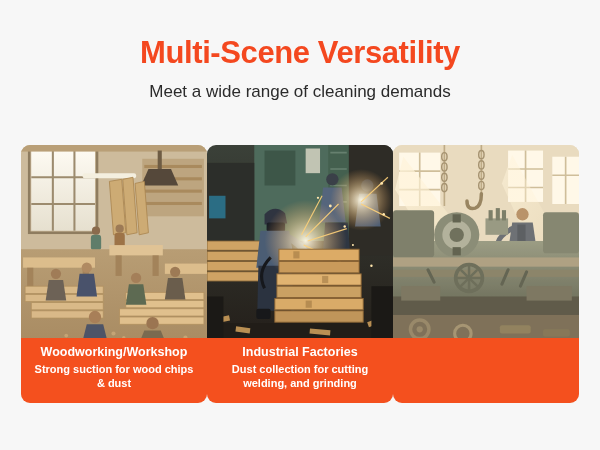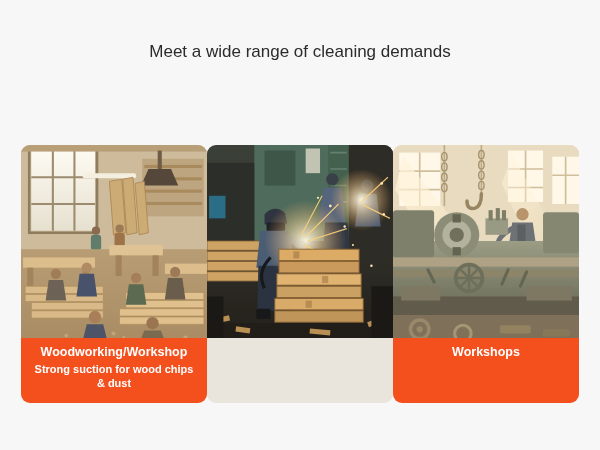--- a/index.html
+++ b/index.html
@@ -89,20 +89,21 @@
     font-weight: 700;
     line-height: 14px;
     margin-top: 1px;
     padding: 0 4px;
   }
 </style>
 </head>
 <body>
 
 <div class="header">
+  <div class="page-title">Multi-Scene Versatility</div>
   <div class="page-subtitle">Meet a wide range of cleaning demands</div>
 </div>
 
 <div class="cards-row">
 
   <div class="card">
     <div class="card-photo">
       <svg viewBox="0 0 181 193" preserveAspectRatio="xMidYMid slice" aria-hidden="true">
         <defs>
           <linearGradient id="w1bg" x1="0" y1="0" x2="0" y2="1">
@@ -310,20 +311,24 @@
         <g fill="#b98f53">
           <rect x="6" y="170" width="16" height="5" transform="rotate(-12 14 172)"></rect>
           <rect x="28" y="180" width="14" height="5" transform="rotate(8 35 182)"></rect>
           <rect x="156" y="172" width="18" height="5" transform="rotate(-20 165 174)"></rect>
           <rect x="100" y="182" width="20" height="5" transform="rotate(5 110 184)"></rect>
         </g>
         <rect x="0" y="150" width="16" height="43" fill="#1b1916"></rect>
         <rect x="160" y="140" width="21" height="53" fill="#1b1916"></rect>
       </svg>
     </div>
+    <div class="card-caption">
+      <div class="caption-title">Industrial Factories</div>
+      <div class="caption-desc">Dust collection for cutting welding, and grinding</div>
+    </div>
   </div>
 
   <div class="card">
     <div class="card-photo">
       <svg viewBox="0 0 181 193" preserveAspectRatio="xMidYMid slice" aria-hidden="true">
         <defs>
           <linearGradient id="w3bg" x1="0" y1="0" x2="0" y2="1">
             <stop offset="0" stop-color="#f3ead6"></stop>
             <stop offset="0.5" stop-color="#e3d5ba"></stop>
             <stop offset="1" stop-color="#c9b894"></stop>
@@ -429,17 +434,16 @@
         <circle cx="26" cy="182" r="9" fill="none" stroke="#8b7f63" stroke-width="3.4"></circle>
         <circle cx="26" cy="182" r="3" fill="#8b7f63"></circle>
         <circle cx="68" cy="186" r="8" fill="none" stroke="#9a8d6e" stroke-width="3"></circle>
         <rect x="104" y="178" width="30" height="8" rx="2" fill="#837757"></rect>
         <rect x="146" y="182" width="26" height="7" rx="2" fill="#776c50"></rect>
 
         <rect width="181" height="193" fill="#ffd9a0" opacity="0.12"></rect>
       </svg>
     </div>
     <div class="card-caption">
-      <div class="caption-title">Workshops</div>
     </div>
   </div>
 
 </div>
 
 </body></html>

